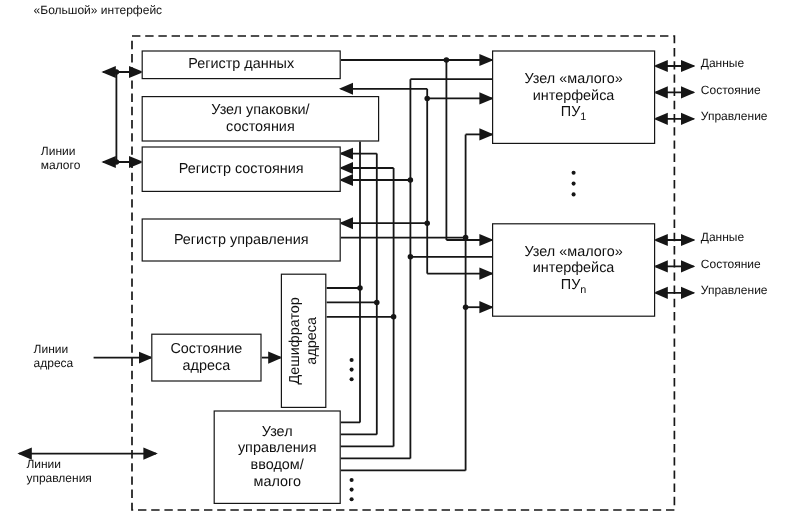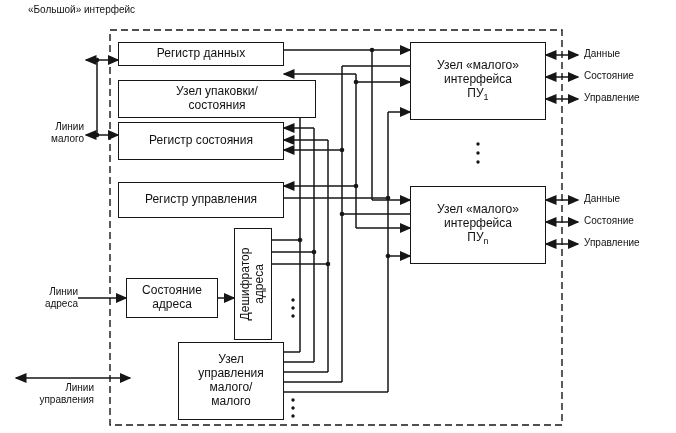--- a/index.html
+++ b/index.html
@@ -18,21 +18,21 @@
     font-size:12px; line-height:1.16; color:#111;
   }
   .box span { display:block; white-space:nowrap; }
   .vt {
     position:absolute; left:50%; top:50%; width:108px;
     transform:translate(-50%,-50%) rotate(-90deg);
     text-align:center; font-size:12px; line-height:1.16;
   }
   .vt span { display:block; white-space:nowrap; }
   .lbl { position:absolute; font-size:10px; line-height:1.2; color:#111; white-space:nowrap; }
-  .lbl.c { text-align:right; white-space:normal; }
+  .lbl.c { text-align:left; white-space:normal;margin-left:22px; }
   .lbl.c span { display:block; }
   sub { font-size:9px; }
 </style>
 </head>
 <body>
 
 <div class="stage">
 
   <svg class="wires" width="676" height="433" viewBox="0 0 676 433">
     <defs>
@@ -149,21 +149,21 @@
   </div>
   <div class="box" style="left:234px;top:228px;width:38px;height:112px;">
     <div class="vt">
       <span>Дешифратор</span>
       <span>адреса</span>
     </div>
   </div>
   <div class="box" style="left:130px;top:342px;width:106px;height:78px;margin-left:48px;">
     <span>Узел</span>
     <span>управления</span>
-    <span>малого/</span>
+    <span>вводом/</span>
     <span>малого</span>
   </div>
 
   <div class="box" style="left:410px;top:42px;width:136px;height:78px;">
     <span>Узел «малого»</span>
     <span>интерфейса</span>
     <span><span style="display:inline">ПУ</span><sub>1</sub></span>
   </div>
   <div class="box" style="left:410px;top:186px;width:136px;height:78px;">
     <span>Узел «малого»</span>

